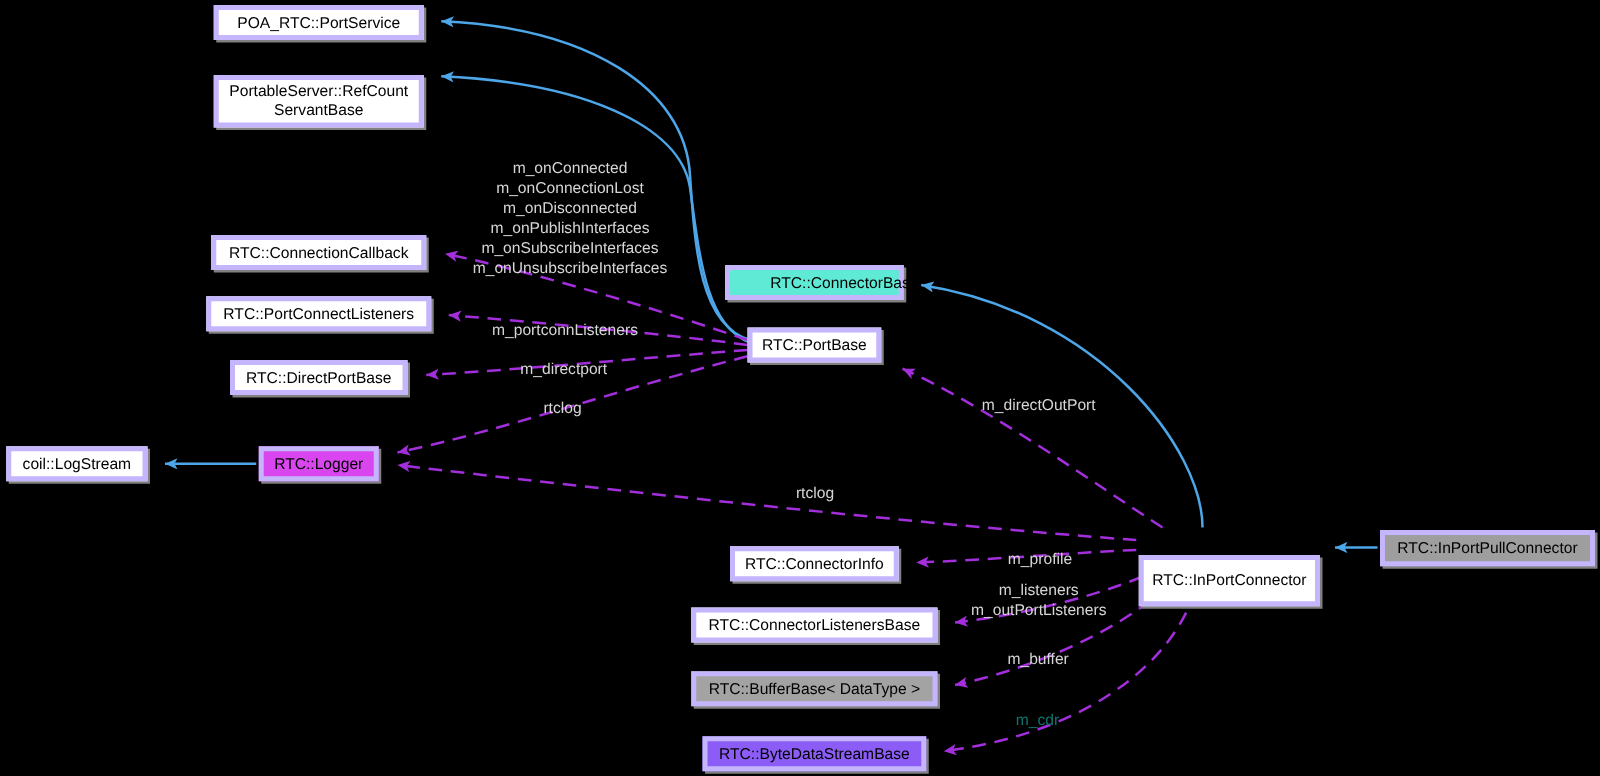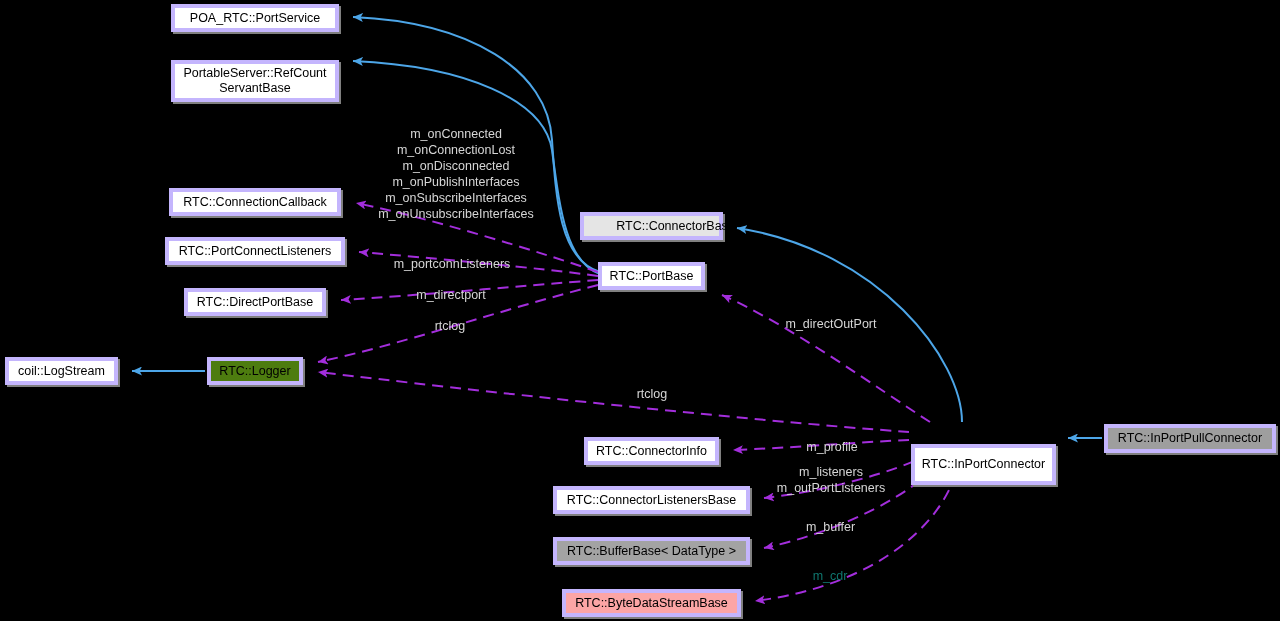--- a/index.html
+++ b/index.html
@@ -108,27 +108,27 @@
   </svg>
 
   <div id="nodes">
       <div class="node" style="left: 171px; top: 4px; width: 168px; height: 28px; background: rgb(255, 255, 255);">POA_RTC::PortService</div>
       <div class="node" style="left: 171px; top: 60px; width: 168px; height: 42px; background: rgb(255, 255, 255);">PortableServer::RefCount
 ServantBase</div>
       <div class="node" style="left: 169px; top: 188px; width: 172px; height: 28px; background: rgb(255, 255, 255);">RTC::ConnectionCallback</div>
       <div class="node" style="left: 165px; top: 237px; width: 180px; height: 28px; background: rgb(255, 255, 255);">RTC::PortConnectListeners</div>
       <div class="node" style="left: 184px; top: 288px; width: 142px; height: 28px; background: rgb(255, 255, 255);">RTC::DirectPortBase</div>
       <div class="node" style="left: 5px; top: 357px; width: 113px; height: 28px; background: rgb(255, 255, 255);">coil::LogStream</div>
-      <div class="node" style="left: 207px; top: 357px; width: 96px; height: 28px; background: #4d7c0f;">RTC::Logger</div>
-      <div class="node" style="left: 580px; top: 212px; width: 143px; height: 28px; background: #e5e5e5; padding-left: 48px;">RTC::ConnectorBase</div>
+      <div class="node" style="left: 207px; top: 357px; width: 96px; height: 28px; background: #d946ef;">RTC::Logger</div>
+      <div class="node" style="left: 580px; top: 212px; width: 143px; height: 28px; background: #5eead4; padding-left: 48px;">RTC::ConnectorBase</div>
       <div class="node" style="left: 598px; top: 262px; width: 107px; height: 28px; background: rgb(255, 255, 255);">RTC::PortBase</div>
       <div class="node" style="left: 584px; top: 437px; width: 135px; height: 28px; background: rgb(255, 255, 255);">RTC::ConnectorInfo</div>
       <div class="node" style="left: 553px; top: 486px; width: 197px; height: 28px; background: rgb(255, 255, 255);">RTC::ConnectorListenersBase</div>
       <div class="node" style="left: 553px; top: 537px; width: 197px; height: 28px; background: #a3a3a3;">RTC::BufferBase&lt; DataType &gt;</div>
-      <div class="node" style="left: 562px; top: 589px; width: 179px; height: 28px; background: #fca5a5;">RTC::ByteDataStreamBase</div>
+      <div class="node" style="left: 562px; top: 589px; width: 179px; height: 28px; background: #8b5cf6;">RTC::ByteDataStreamBase</div>
       <div class="node" style="left: 911px; top: 424px; width: 145px; height: 41px; background: rgb(255, 255, 255); margin-top: 20px;">RTC::InPortConnector</div>
       <div class="node highlight" style="left: 1104px; top: 424px; width: 172px; height: 29px; background: rgb(158, 158, 158);">RTC::InPortPullConnector</div>
     </div>
 
   <div id="labels">
       <div class="edge-label multi" style="left: 363px; top: 114px; width: 186px; color: rgb(214, 214, 214);">m_onConnected
 m_onConnectionLost
 m_onDisconnected
 m_onPublishInterfaces
 m_onSubscribeInterfaces

